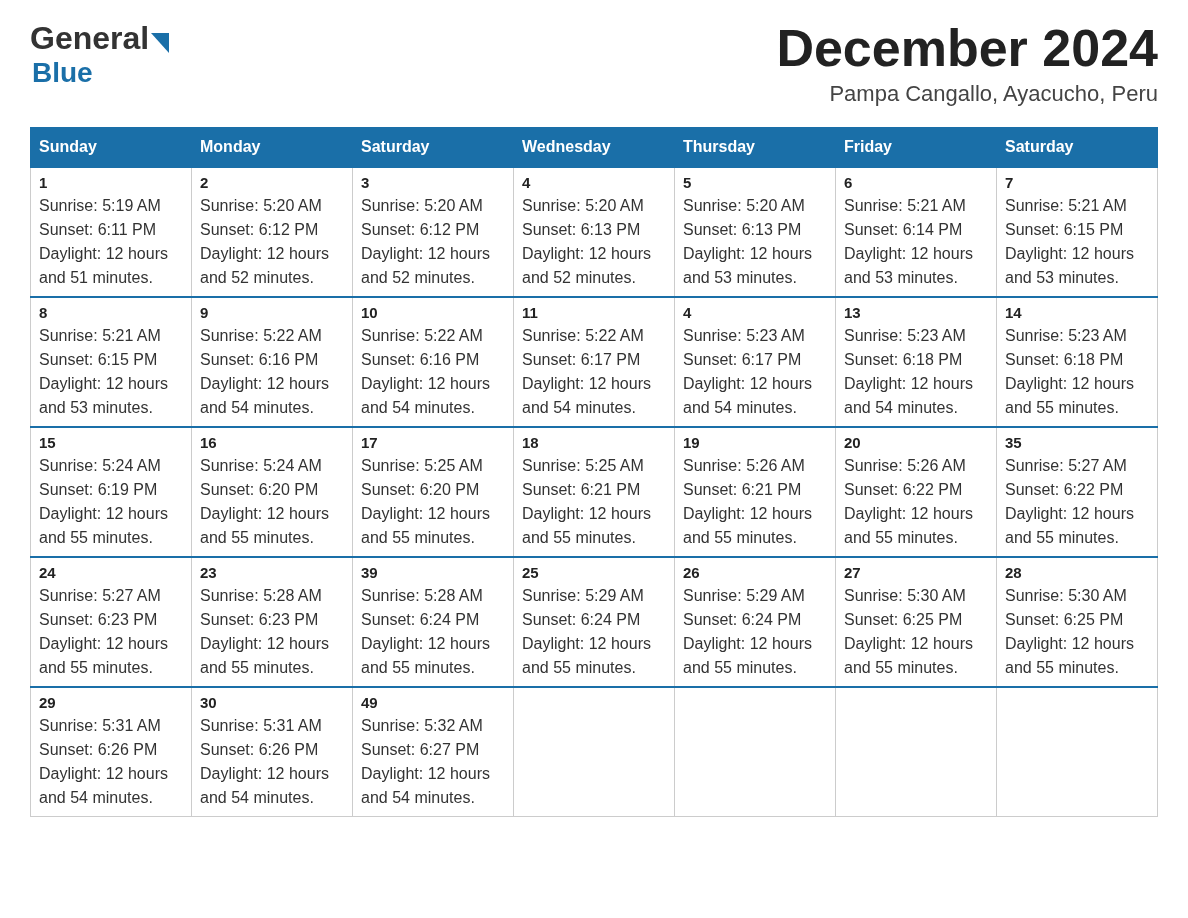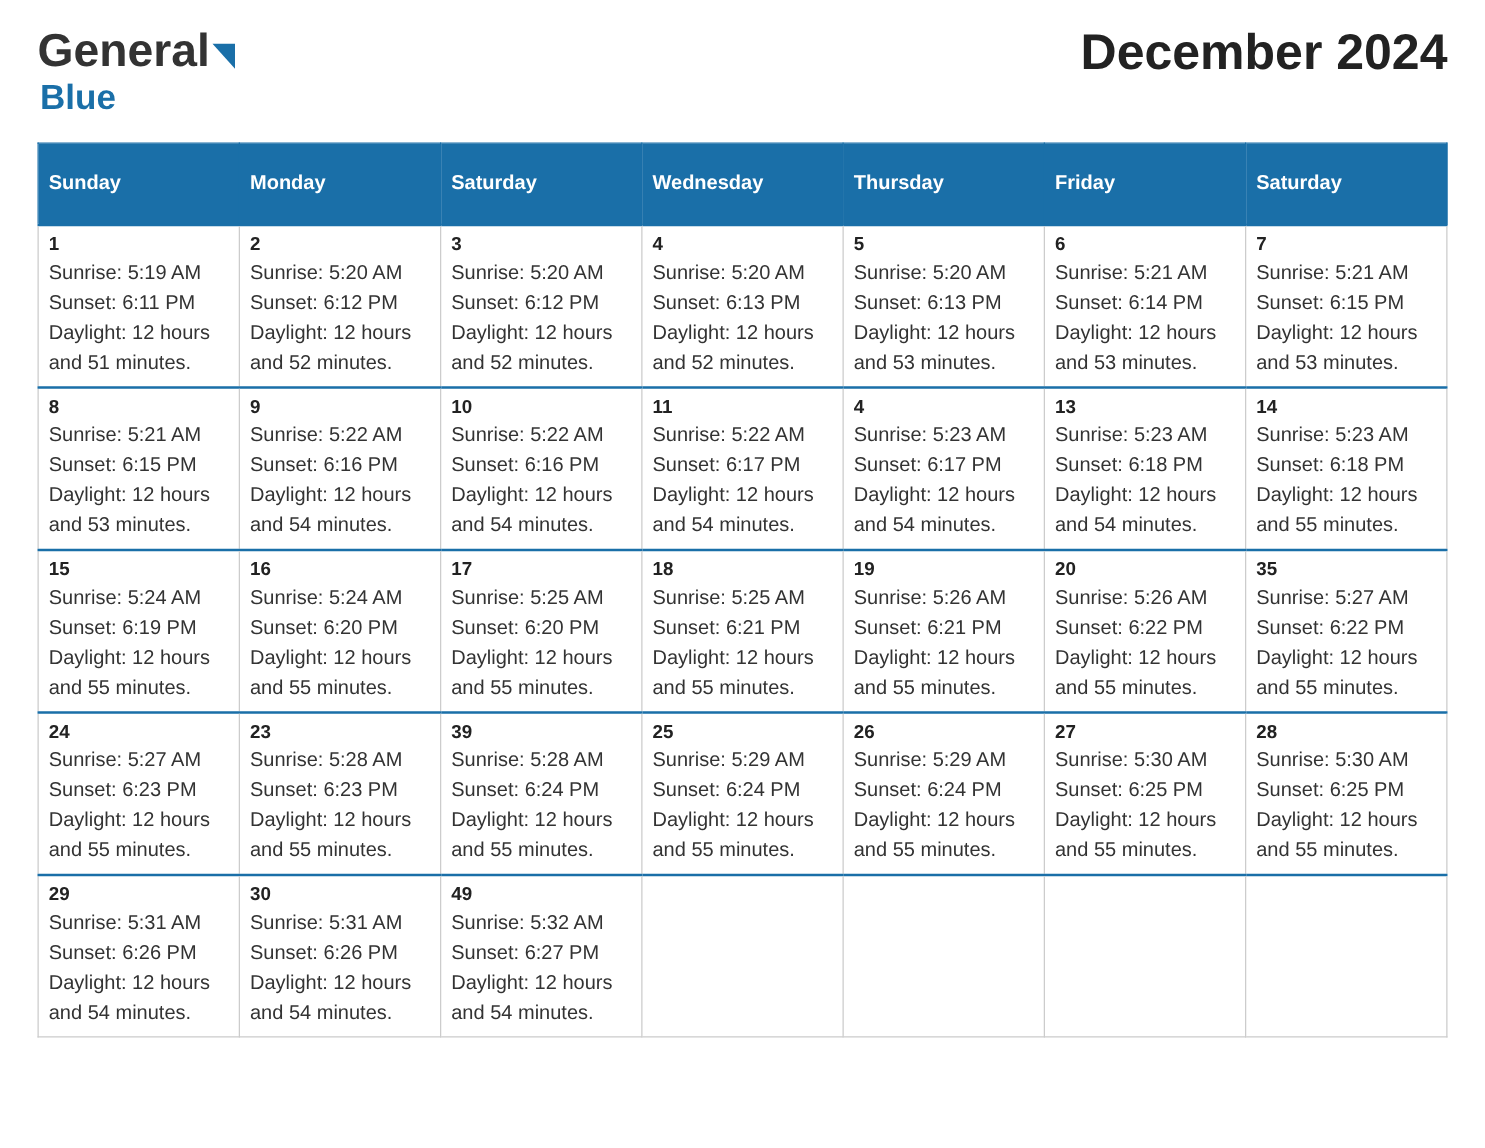--- a/index.html
+++ b/index.html
@@ -17,58 +17,58 @@
       margin-bottom: 20px;
     }
     .logo-area {
       display: flex;
       flex-direction: column;
       align-items: flex-start;
     }
     .logo-text {
       display: flex;
       align-items: center;
-      font-size: 37px;
+      font-size: 32px;
       font-weight: bold;
       color: #333;
     }
     .logo-general { color: #333; }
     .logo-blue-arrow {
       display: inline-block;
       width: 0;
       height: 0;
       border-left: 18px solid transparent;
       border-top: 20px solid #1a6fa8;
       margin: 0 2px;
       position: relative;
       top: 4px;
     }
     .logo-blue { color: #1a6fa8; font-size: 28px; font-weight: bold; margin-left: 2px; text-align: center; }
     .title-area { text-align: right; }
     .month-title {
-      font-size: 40px;
+      font-size: 52px;
       font-weight: bold;
       color: #222;
       line-height: 1.1;
     }
     .location-title {
       font-size: 22px;
       color: #444;
       margin-top: 4px;
     }
     .calendar {
       width: 100%;
       border-collapse: collapse;
     }
     .calendar thead tr th {
       background-color: #1a6fa8;
       color: #fff;
       font-size: 16px;
       font-weight: bold;
-      padding: 23px 8px;
+      padding: 10px 8px;
       text-align: left;
       border: 1px solid #1a6fa8;
     }
     .calendar tbody tr td {
       vertical-align: top;
       border: 1px solid #ccc;
       border-top: 2px solid #1a6fa8;
       padding: 6px 8px;
       font-size: 12.5px;
       color: #333;
@@ -101,20 +101,21 @@
     <div class="logo-text">
       <span class="logo-general">General</span>
       <span class="logo-blue-arrow"></span>
     </div>
     <div>
       <span class="logo-blue">Blue</span>
     </div>
   </div>
   <div class="title-area">
     <div class="month-title">December 2024</div>
+    <div class="location-title">Pampa Cangallo, Ayacucho, Peru</div>
   </div>
 </div>
 
 <table class="calendar">
   <thead>
     <tr>
     <th>Sunday</th>
         <th>Monday</th>
         <th>Saturday</th>
         <th>Wednesday</th>

